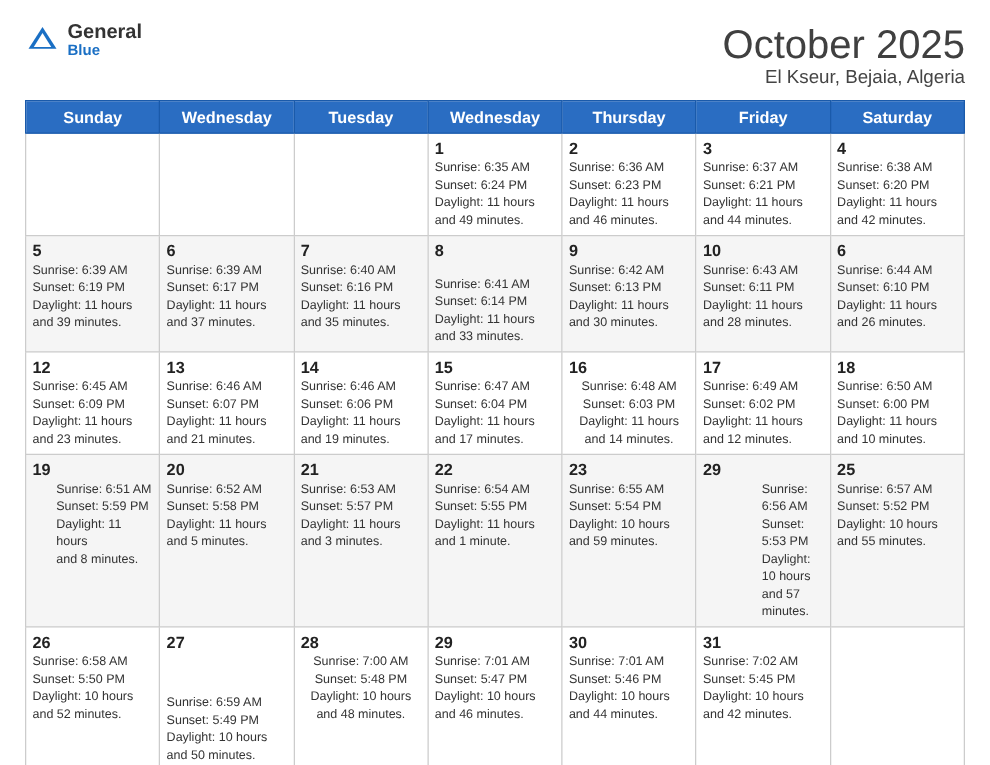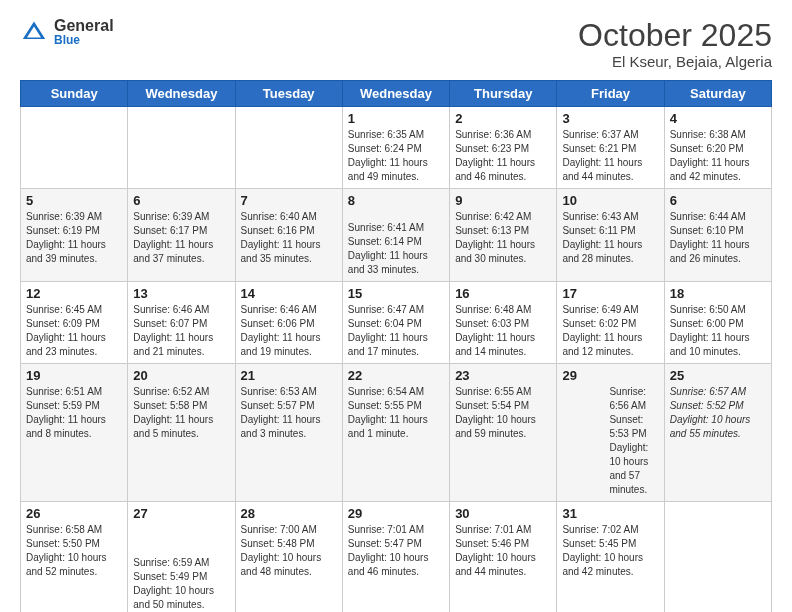--- a/index.html
+++ b/index.html
@@ -242,21 +242,21 @@
           </td>
           <td>
             <div class="day-number">15</div>
             <div class="day-info" style="white-space: pre-line;">Sunrise: 6:47 AM
 Sunset: 6:04 PM
 Daylight: 11 hours
 and 17 minutes.</div>
           </td>
           <td>
             <div class="day-number">16</div>
-            <div class="day-info" style="white-space: pre-line;">Sunrise: 6:48 AM
+            <div class="day-info" style="white-space: pre-line; text-align: center;">Sunrise: 6:48 AM
 Sunset: 6:03 PM
 Daylight: 11 hours
 and 14 minutes.</div>
           </td>
           <td>
             <div class="day-number">17</div>
             <div class="day-info" style="white-space: pre-line;">Sunrise: 6:49 AM
 Sunset: 6:02 PM
 Daylight: 11 hours
 and 12 minutes.</div>
@@ -265,21 +265,21 @@
             <div class="day-number">18</div>
             <div class="day-info" style="white-space: pre-line;">Sunrise: 6:50 AM
 Sunset: 6:00 PM
 Daylight: 11 hours
 and 10 minutes.</div>
           </td>
         </tr>
         <tr class="row-shaded">
           <td>
             <div class="day-number">19</div>
-            <div class="day-info" style="white-space: pre-line;">Sunrise: 6:51 AM
+            <div class="day-info" style="white-space: pre-line; margin-left: 19px;">Sunrise: 6:51 AM
 Sunset: 5:59 PM
 Daylight: 11 hours
 and 8 minutes.</div>
           </td>
           <td>
             <div class="day-number">20</div>
             <div class="day-info" style="white-space: pre-line;">Sunrise: 6:52 AM
 Sunset: 5:58 PM
 Daylight: 11 hours
 and 5 minutes.</div>
@@ -307,21 +307,21 @@
           </td>
           <td>
             <div class="day-number">29</div>
             <div class="day-info" style="white-space: pre-line; margin-left: 47px;">Sunrise: 6:56 AM
 Sunset: 5:53 PM
 Daylight: 10 hours
 and 57 minutes.</div>
           </td>
           <td>
             <div class="day-number">25</div>
-            <div class="day-info" style="white-space: pre-line; font-style: italic;">Sunrise: 6:57 AM
+            <div class="day-info" style="white-space: pre-line;">Sunrise: 6:57 AM
 Sunset: 5:52 PM
 Daylight: 10 hours
 and 55 minutes.</div>
           </td>
         </tr>
         <tr class="row-white">
           <td>
             <div class="day-number">26</div>
             <div class="day-info" style="white-space: pre-line;">Sunrise: 6:58 AM
 Sunset: 5:50 PM
@@ -330,21 +330,21 @@
           </td>
           <td>
             <div class="day-number">27</div>
             <div class="day-info" style="white-space: pre-line; margin-top: 35px;">Sunrise: 6:59 AM
 Sunset: 5:49 PM
 Daylight: 10 hours
 and 50 minutes.</div>
           </td>
           <td>
             <div class="day-number">28</div>
-            <div class="day-info" style="white-space: pre-line;">Sunrise: 7:00 AM
+            <div class="day-info" style="white-space: pre-line; text-align: center;">Sunrise: 7:00 AM
 Sunset: 5:48 PM
 Daylight: 10 hours
 and 48 minutes.</div>
           </td>
           <td>
             <div class="day-number">29</div>
             <div class="day-info" style="white-space: pre-line;">Sunrise: 7:01 AM
 Sunset: 5:47 PM
 Daylight: 10 hours
 and 46 minutes.</div>

